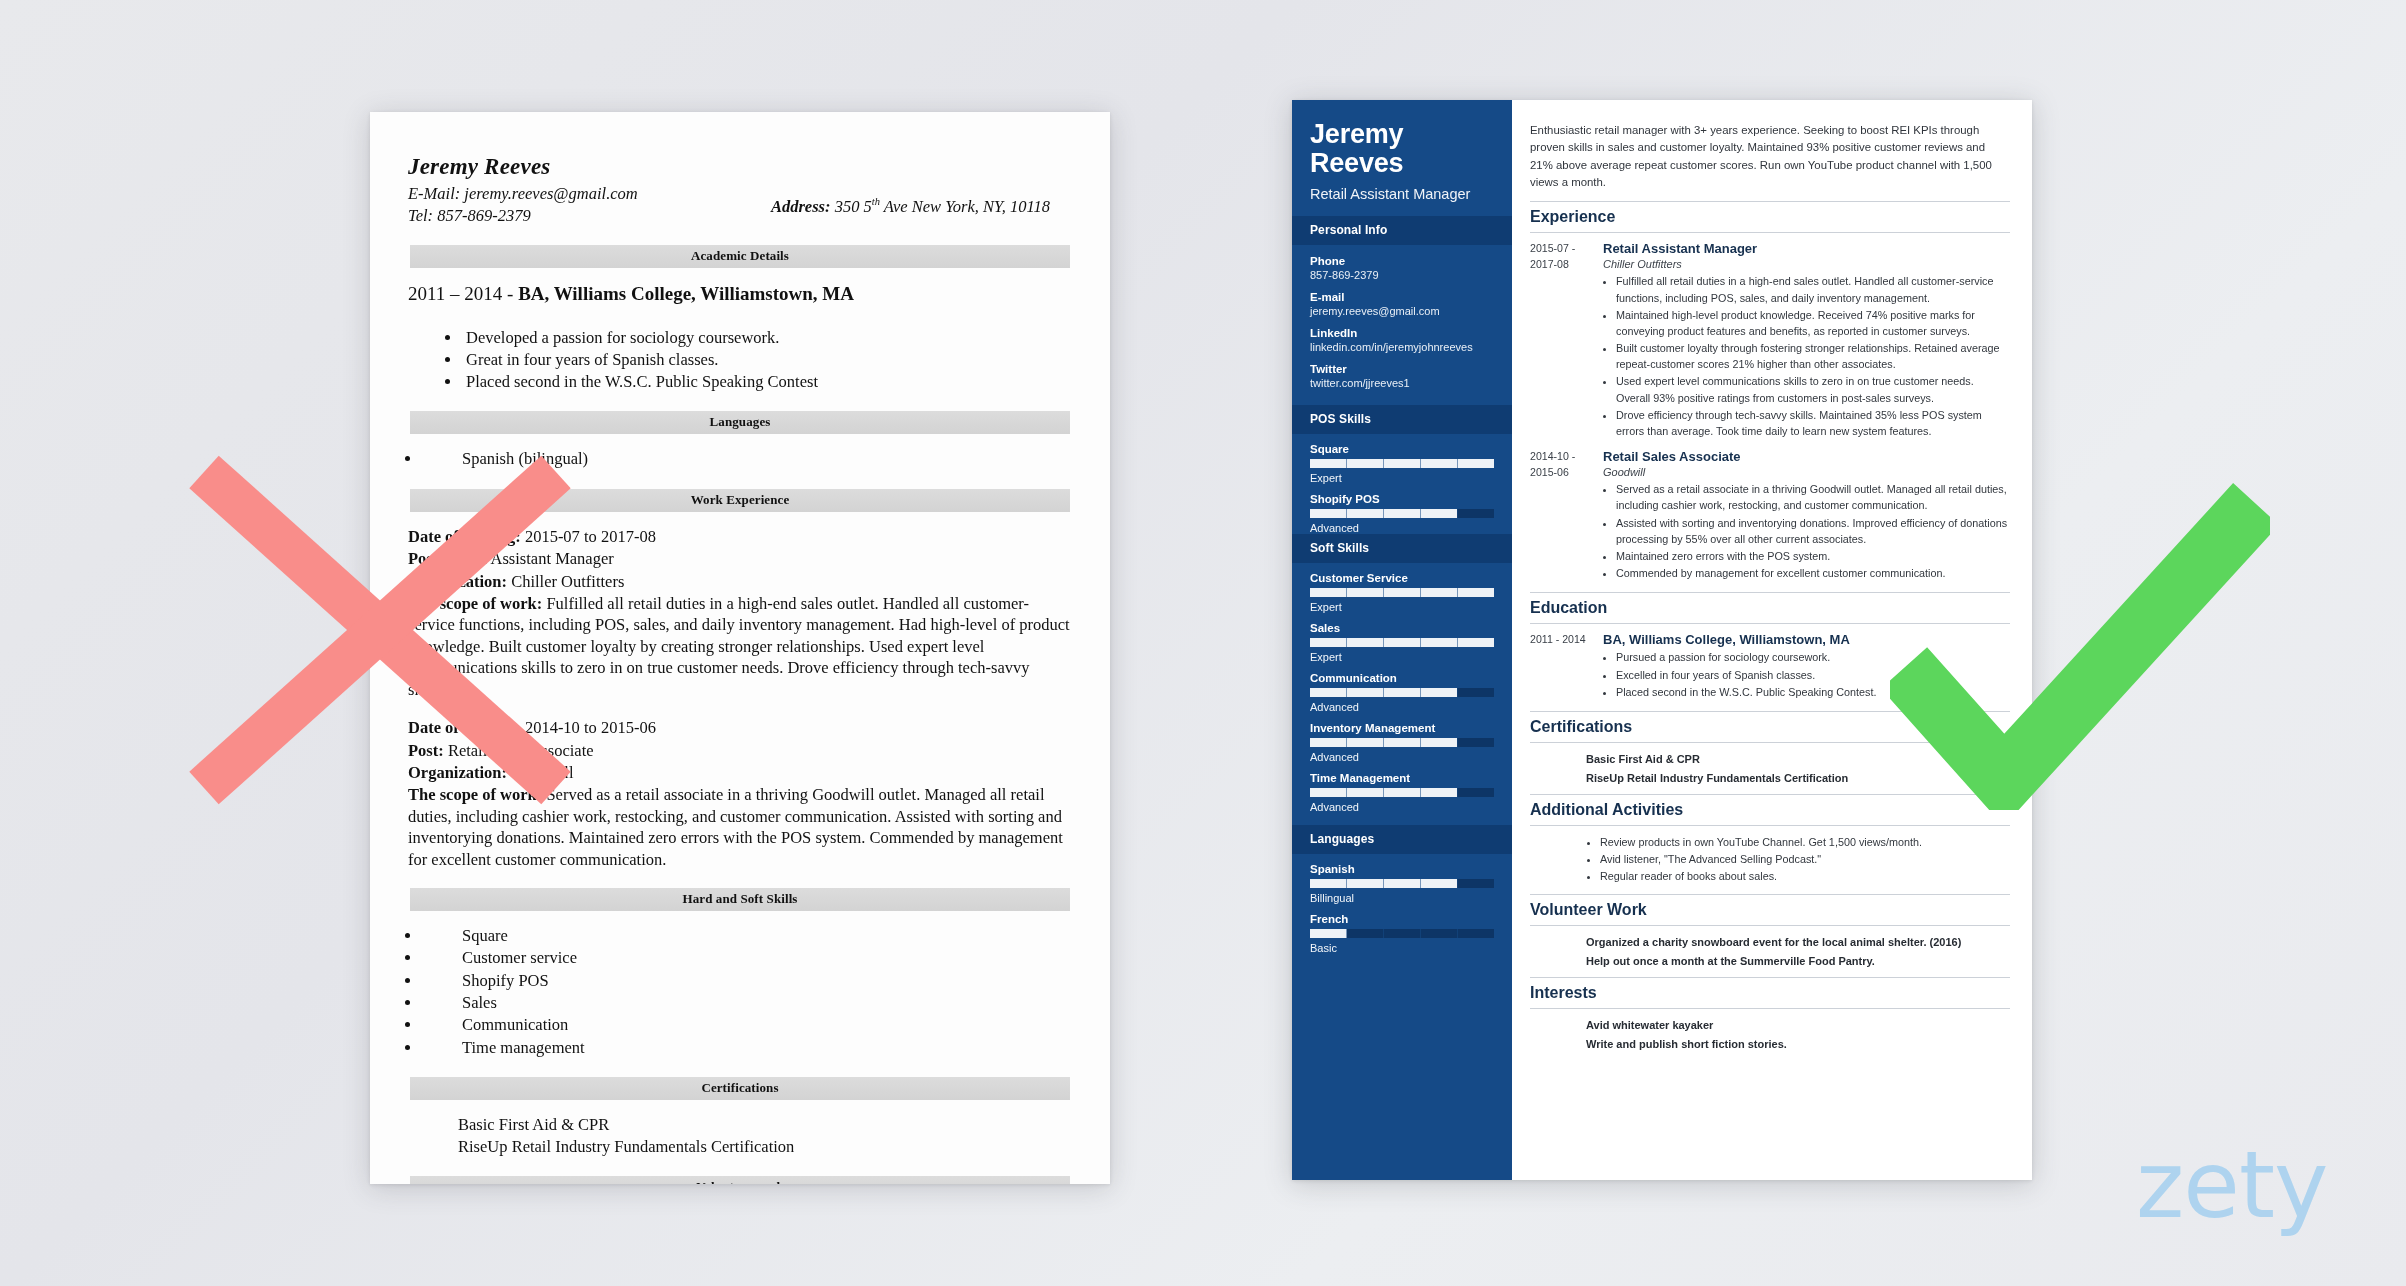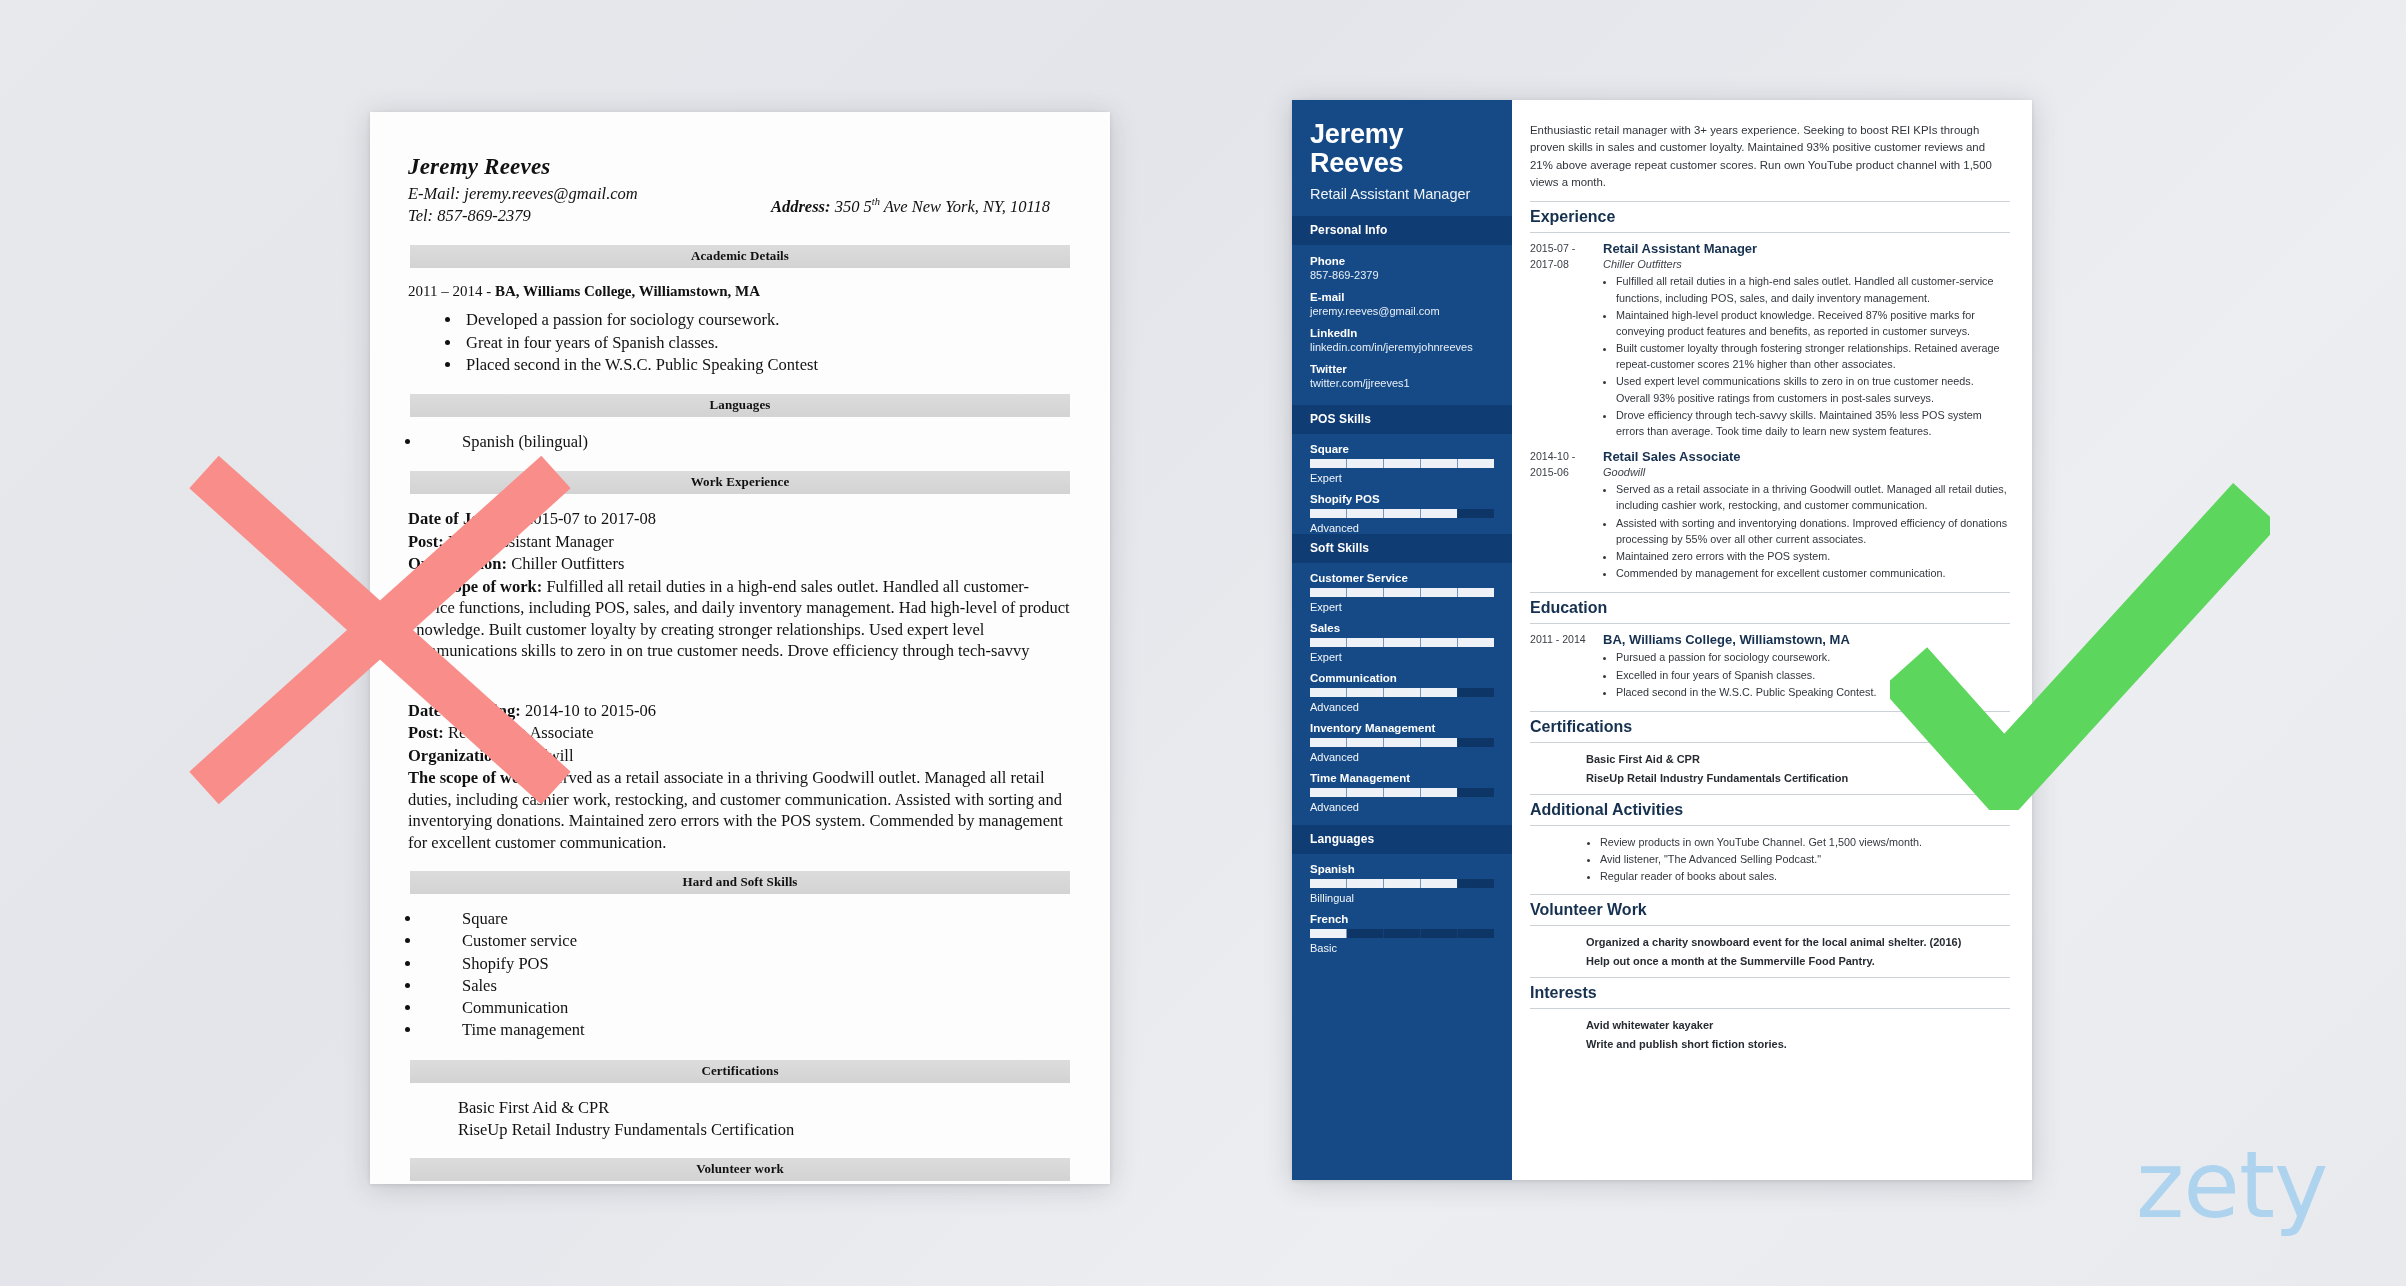--- a/index.html
+++ b/index.html
@@ -33,21 +33,21 @@
     background: linear-gradient(180deg,#dcdcdc,#d3d3d3);
     text-align: center;
     font-weight: bold;
     font-size: 13px;
     padding: 3px 0 4px;
     margin: 18px 2px 14px 2px;
     letter-spacing: .1px;
   }
   .bad-body { font-size: 16.5px; line-height: 1.3; }
   .bad-body p { margin-bottom: 1px; }
-  .bad-edu-line { font-weight: bold; font-size: 15px; margin-bottom: 8px;}
+  .bad-edu-line { font-weight: bold; font-size: 19px; margin-bottom: 20px;}
   .bad-edu-line .yrs { font-weight: normal; }
   ul.bad-ul { list-style: disc; margin: 0 0 0 54px; font-size: 16.5px; line-height: 1.35;}
   ul.bad-ul li { margin-bottom: 0px; padding-left: 4px;}
   ul.bad-ul.tight { margin-left: 14px; }
   ul.bad-ul.tight li { padding-left: 40px; }
   .bad-job { margin-bottom: 17px; }
   .bad-job .lbl { font-weight: bold; }
   .bad-note { font-size: 16.5px; line-height: 1.33; }
   .bad-pad-l { padding-left: 50px; }
 
@@ -372,21 +372,21 @@
     <div class="gd-summary">Enthusiastic retail manager with 3+ years experience. Seeking to boost REI KPIs through proven skills in sales and customer loyalty. Maintained 93% positive customer reviews and 21% above average repeat customer scores. Run own YouTube product channel with 1,500 views a month.</div>
 
     <div class="gd-h2">Experience</div>
     <div class="gd-row">
       <div class="gd-date">2015-07 - 2017-08</div>
       <div class="gd-rowbody">
         <div class="gd-jobtitle">Retail Assistant Manager</div>
         <div class="gd-company">Chiller Outfitters</div>
         <ul class="gd-ul">
           <li>Fulfilled all retail duties in a high-end sales outlet. Handled all customer-service functions, including POS, sales, and daily inventory management.</li>
-          <li>Maintained high-level product knowledge. Received 87% positive marks for conveying product features and benefits, as reported in customer surveys.</li>
+          <li>Maintained high-level product knowledge. Received 74% positive marks for conveying product features and benefits, as reported in customer surveys.</li>
           <li>Built customer loyalty through fostering stronger relationships. Retained average repeat-customer scores 21% higher than other associates.</li>
           <li>Used expert level communications skills to zero in on true customer needs. Overall 93% positive ratings from customers in post-sales surveys.</li>
           <li>Drove efficiency through tech-savvy skills. Maintained 35% less POS system errors than average. Took time daily to learn new system features.</li>
         </ul>
       </div>
     </div>
     <div class="gd-row">
       <div class="gd-date">2014-10 - 2015-06</div>
       <div class="gd-rowbody">
         <div class="gd-jobtitle">Retail Sales Associate</div>

